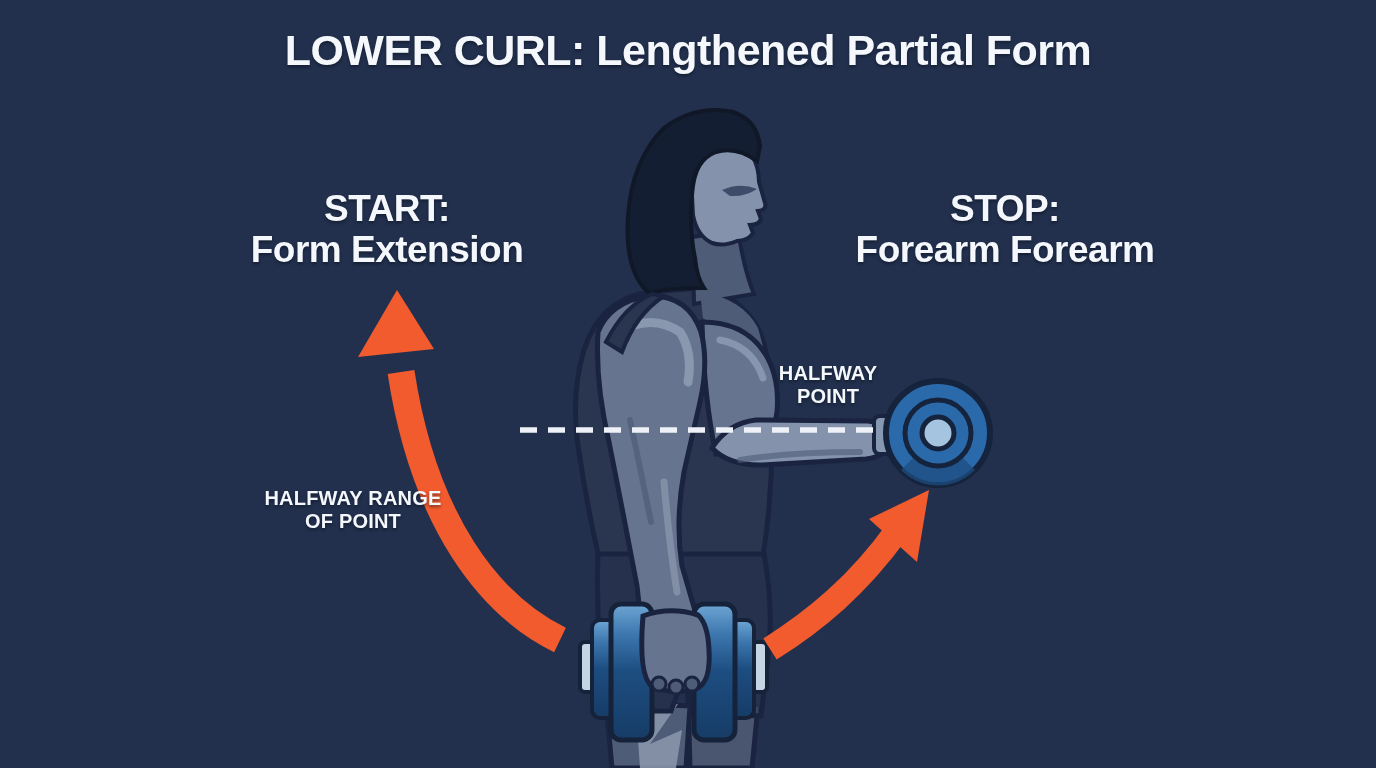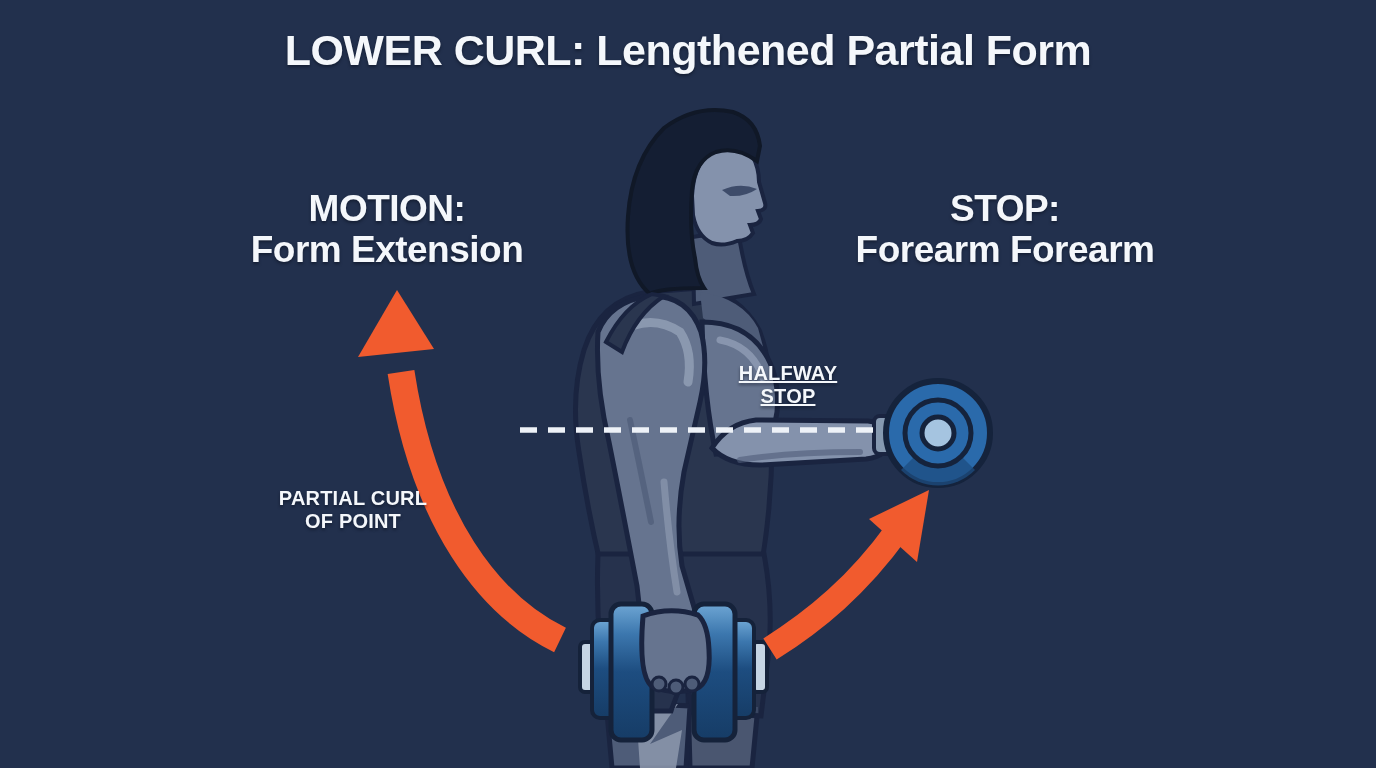--- a/index.html
+++ b/index.html
@@ -16,21 +16,21 @@
   body{font-family:"Liberation Sans","DejaVu Sans",sans-serif;background:var(--background);}
   .stage{position:relative;width:1376px;height:768px;background:var(--background);overflow:hidden;}
   .stage svg{position:absolute;left:0;top:0;}
   .label{position:absolute;color:var(--text);font-weight:700;text-align:center;
          text-shadow:0 2px 3px rgba(8,13,28,.5);}
   .title{left:0;right:0;top:28px;font-size:43px;letter-spacing:-.5px;line-height:1.05;}
   .big{font-size:37px;line-height:1.12;letter-spacing:-.5px;}
   .start{left:228px;top:188px;width:318px;}
   .stop{left:842px;top:188px;width:326px;text-align:center;}
   .small{font-size:20px;line-height:1.16;letter-spacing:.2px;}
-  .halfway{left:720px;top:362px;width:136px;text-decoration:underline;}
+  .halfway{left:760px;top:362px;width:136px;}
   .partial{left:258px;top:487px;width:190px;}
   .line{display:block;}
 </style>
 </head>
 <body>
 
 <div class="stage">
 
   <svg width="1376" height="768" viewBox="0 0 1376 768">
     <defs>
@@ -107,32 +107,32 @@
     </g>
     <g fill="var(--arrow-orange)">
       <path d="M 770 649 C 816 620 858 585 897 531" fill="none" stroke="var(--arrow-orange)" stroke-width="25"></path>
       <polygon points="929,490 869,519 917,562"></polygon>
     </g>
   </svg>
 
   <div class="label title">LOWER CURL: Lengthened Partial Form</div>
 
   <div class="label big start">
-    <span class="line">MOTION:</span>
+    <span class="line">START:</span>
     <span class="line">Form Extension</span>
   </div>
 
   <div class="label big stop">
     <span class="line">STOP:</span>
     <span class="line">Forearm Forearm</span>
   </div>
 
   <div class="label small halfway">
     <span class="line">HALFWAY</span>
-    <span class="line">STOP</span>
+    <span class="line">POINT</span>
   </div>
 
   <div class="label small partial">
-    <span class="line">PARTIAL CURL</span>
+    <span class="line">HALFWAY RANGE</span>
     <span class="line">OF POINT</span>
   </div>
 
 </div>
 
 </body></html>

